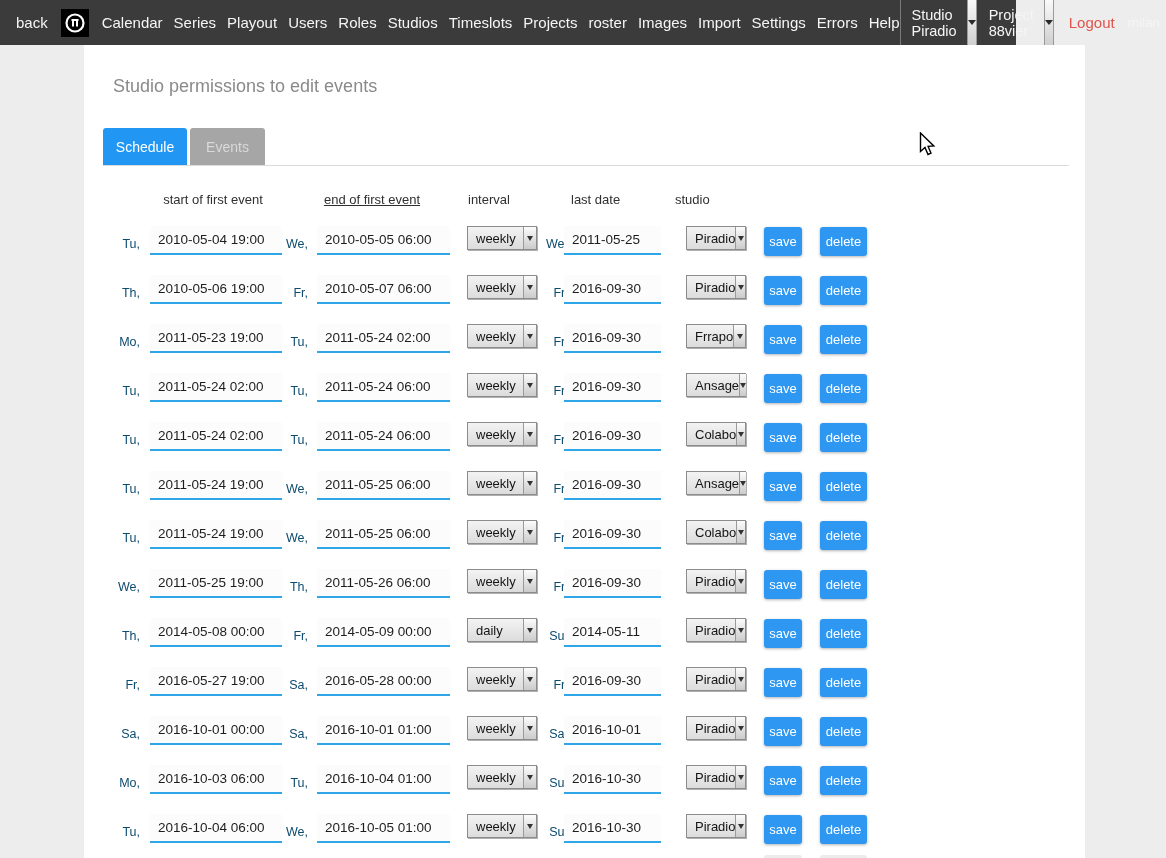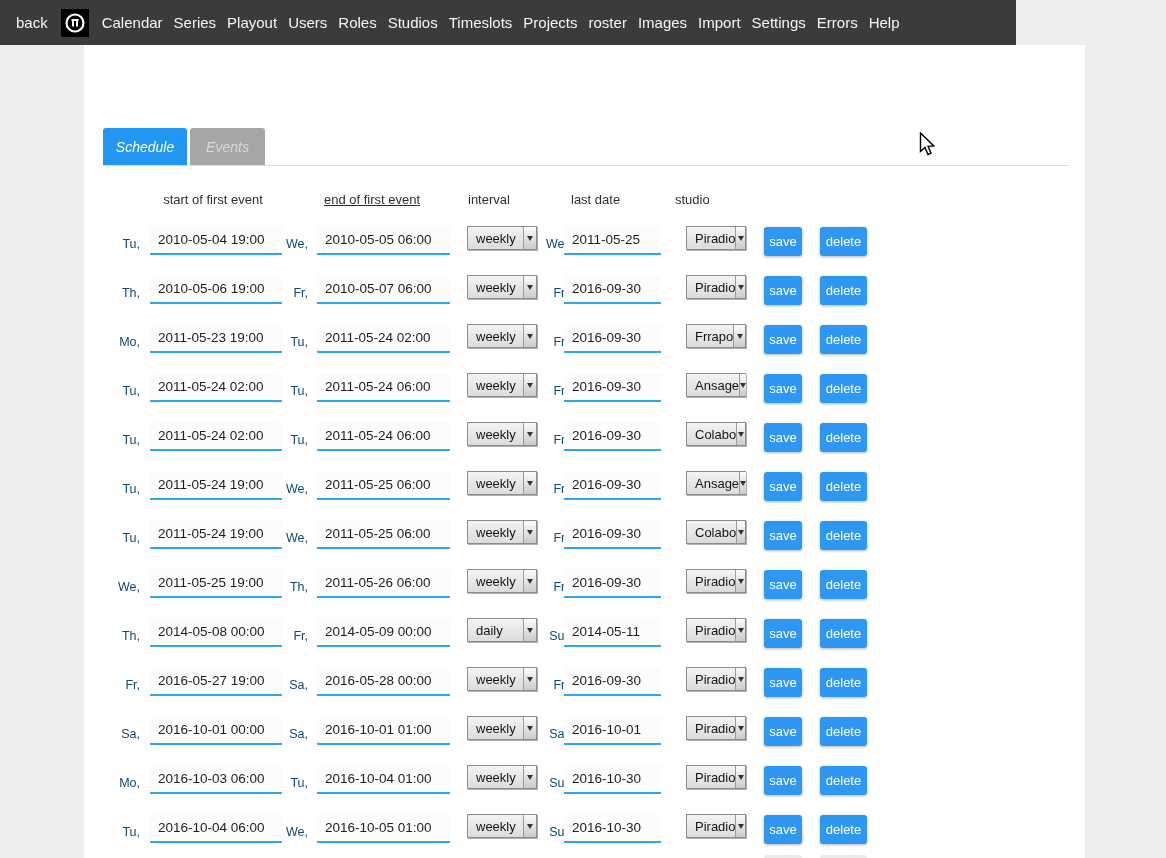--- a/index.html
+++ b/index.html
@@ -23,21 +23,21 @@
   .tri-down { width:0; height:0; border-left:4px solid transparent; border-right:4px solid transparent; border-top:5px solid #2a2a2a; }
   .logout { color:#e0544b; margin:0 13px 0 15px; cursor:pointer; }
   .username { font-size:13.5px; }
 
   
   .content { position:absolute; left:84px; top:45px; width:1001px; height:813px; background:#ffffff; overflow:hidden; }
   .page-title { position:absolute; left:29px; top:31px; font-size:18px; color:#8a8a8a; }
 
   .tabs { position:absolute; left:19px; top:83px; display:flex; gap:3px; }
   .tab { height:37px; display:flex; align-items:center; justify-content:center;
-         font-size:14px; border-radius:3px 3px 0 0; cursor:pointer;font-style:italic; }
+         font-size:14px; border-radius:3px 3px 0 0; cursor:pointer; }
   .tab-active { width:84px; background:#2196f3; color:#ffffff; }
   .tab-inactive { width:75px; background:#a6a6a6; color:#d9d9d9; }
   .tab-divider { position:absolute; left:19px; top:120px; width:966px; height:1px; background:#dcdcdc; }
 
   .col-header { position:absolute; top:147px; font-size:13px; color:#303030; white-space:nowrap; }
   .h-center { transform:translateX(-50%); }
 
   .rows { position:absolute; left:0; top:181px; width:100%; }
   .row { position:relative; height:49px; }
 
@@ -99,23 +99,40 @@
           <span class="nav-item">Timeslots</span>
           <span class="nav-item">Projects</span>
           <span class="nav-item">roster</span>
           <span class="nav-item">Images</span>
           <span class="nav-item">Import</span>
           <span class="nav-item">Settings</span>
           <span class="nav-item">Errors</span>
           <span class="nav-item">Help</span>
         </span>
     </div>
+    <div class="nav-right">
+      <span class="nav-select">
+        <span class="nsel-label">Studio Piradio</span>
+        <span class="nav-scroll-strip">
+            <span class="tri-down"></span>
+          </span>
+      </span>
+      <span class="nav-select" style="margin-left:6px;">
+        <span class="nsel-label">Project 88vier</span>
+        <span class="nav-scroll-strip">
+            <span class="tri-down"></span>
+          </span>
+      </span>
+      <span class="logout">Logout</span>
+      <span class="username">milan</span>
+    </div>
   </div>
 
   <div class="content">
+    <div class="page-title">Studio permissions to edit events</div>
 
     <div class="tabs">
       <div class="tab tab-active">Schedule</div>
       <div class="tab tab-inactive">Events</div>
     </div>
     <div class="tab-divider"></div>
 
     <span class="col-header h-center" style="left:129px;">start of first event</span>
     <span class="col-header h-center" style="left:288px;text-decoration:underline;">end of first event</span>
     <span class="col-header" style="left:384px;">interval</span>

